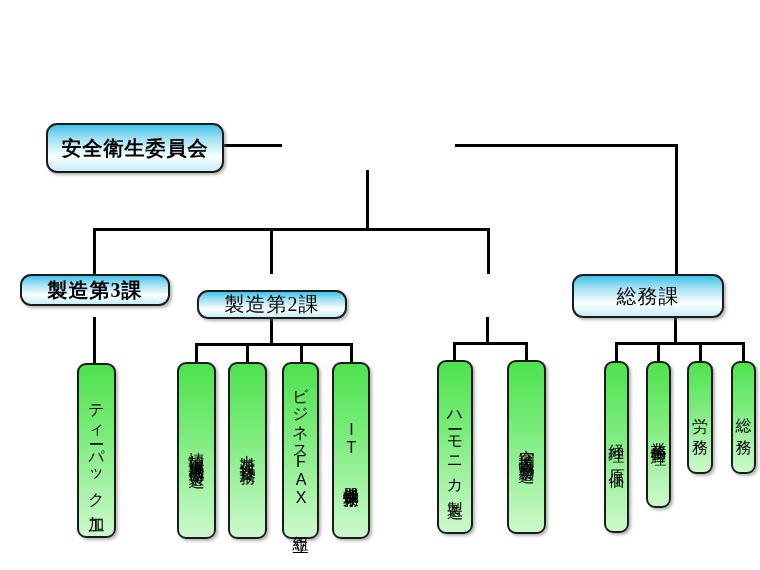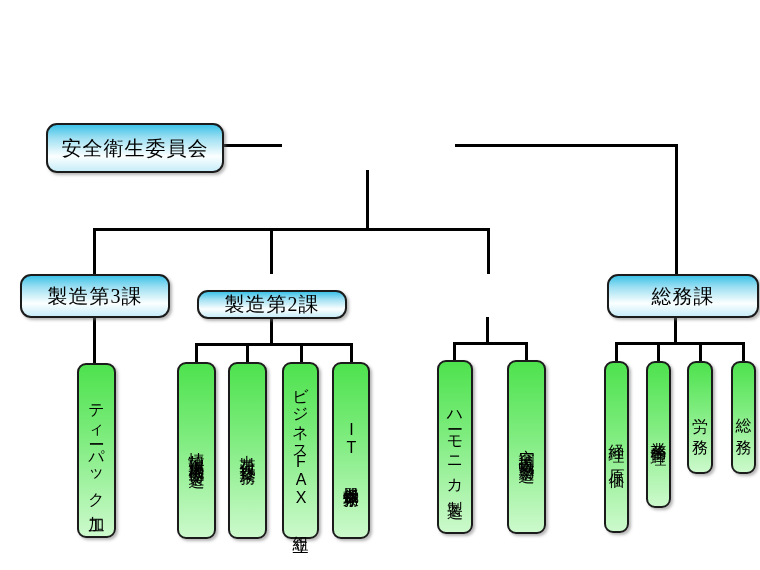--- a/index.html
+++ b/index.html
@@ -79,31 +79,31 @@
   <div class="vl" style="left:453px;top:342px;height:18px;"></div>
   <div class="vl" style="left:525px;top:342px;height:18px;"></div>
 
   <div class="vl" style="left:674px;top:317px;height:28px;"></div>
   <div class="hl" style="left:615px;top:342px;width:130px;"></div>
   <div class="vl" style="left:615px;top:342px;height:19px;"></div>
   <div class="vl" style="left:657px;top:342px;height:19px;"></div>
   <div class="vl" style="left:699px;top:342px;height:19px;"></div>
   <div class="vl" style="left:742px;top:342px;height:19px;"></div>
 
-  <div class="cbox" style="left:46px;top:123px;width:178px;height:50px;">
+  <div class="cbox" style="left:46px;top:123px;width:178px;height:50px;font-weight:bold;">
     <span>安全衛生委員会</span>
   </div>
 
-  <div class="cbox" style="left:20px;top:274px;width:150px;height:44px;">
+  <div class="cbox" style="left:20px;top:274px;width:150px;height:32px;font-weight:bold;">
     <span>製造第3課</span>
   </div>
   <div class="cbox" style="left:197px;top:290px;width:150px;height:29px;">
     <span>製造第2課</span>
   </div>
-  <div class="cbox" style="left:607px;top:274px;width:152px;height:44px;">
+  <div class="cbox" style="left:572px;top:274px;width:152px;height:44px;">
     <span>総務課</span>
   </div>
 
   <div class="gbox" style="left:77px;top:363px;width:39px;height:175px;">
     <span class="vtext">ティーパック加工</span>
   </div>
 
   <div class="gbox" style="left:177px;top:362px;width:39px;height:177px;">
     <span class="vtext">情報端末機器製造</span>
   </div>

